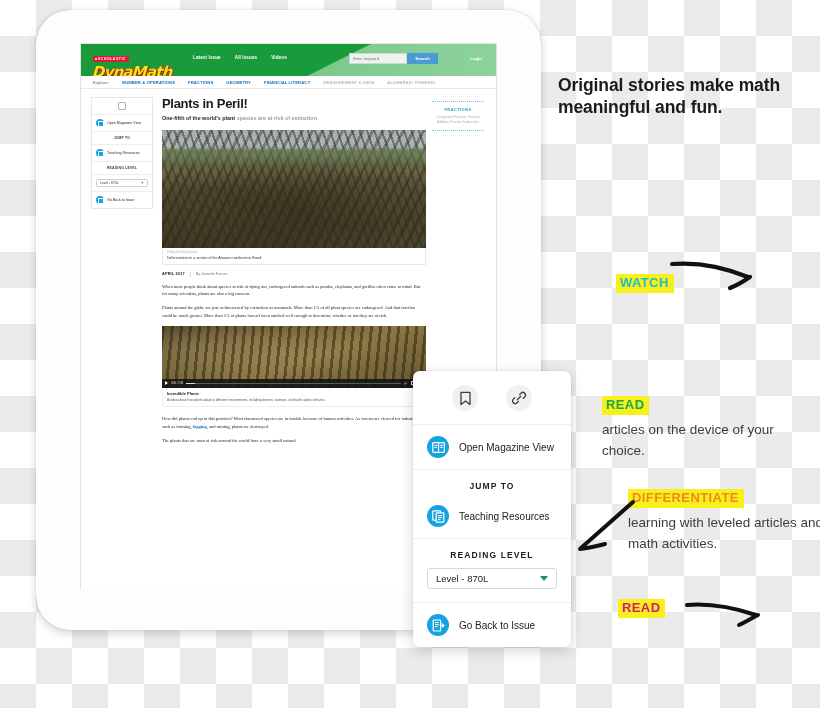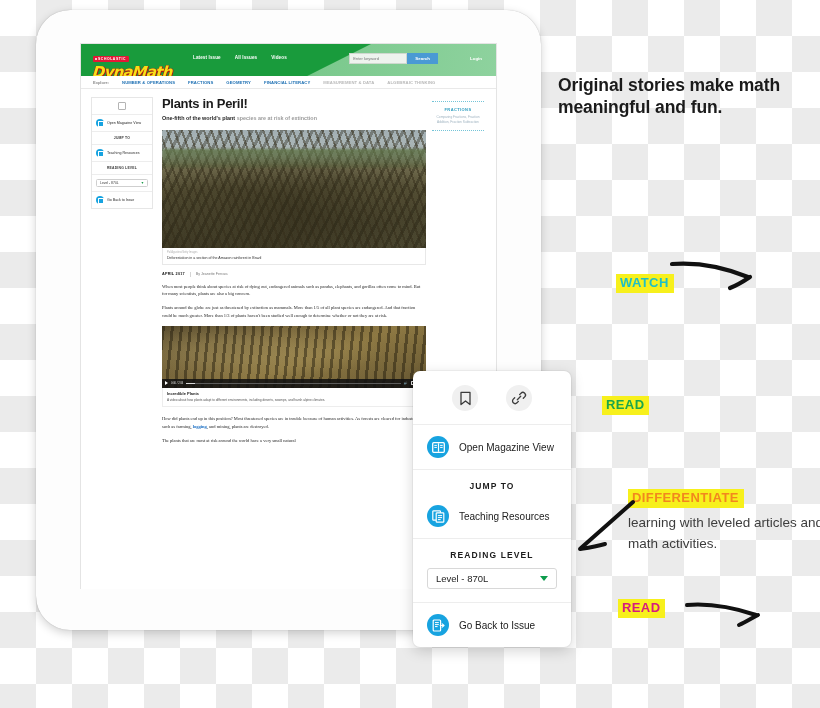--- a/index.html
+++ b/index.html
@@ -731,20 +731,21 @@
 <div class="right-col">
   <div class="headline">Original stories make math meaningful and fun.</div>
 </div>
 
 <div class="ann ann-watch">
   <span class="ann-kw" style="color:#1fbfc6">WATCH</span>
 </div>
 
 <div class="ann ann-read">
   <span class="ann-kw" style="color:#1aa64b">READ</span>
+  <div class="ann-body">articles on the device of your choice.</div>
 </div>
 
 <div class="ann ann-diff">
   <span class="ann-kw" style="color:#f2871e">DIFFERENTIATE</span>
   <div class="ann-body">learning with leveled articles and math activities.</div>
 </div>
 
 <div class="ann ann-play">
   <span class="ann-kw" style="color:#d61a7e">READ</span>
 </div>

